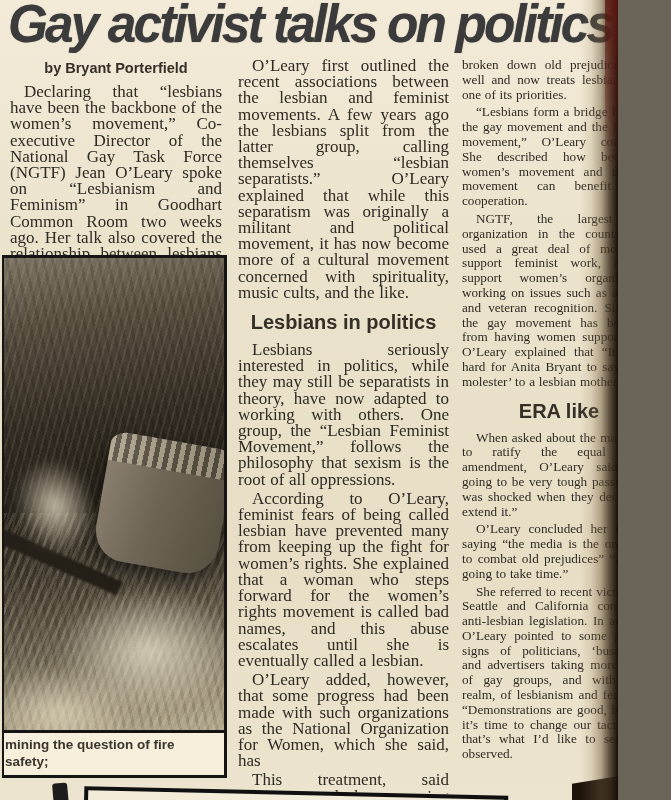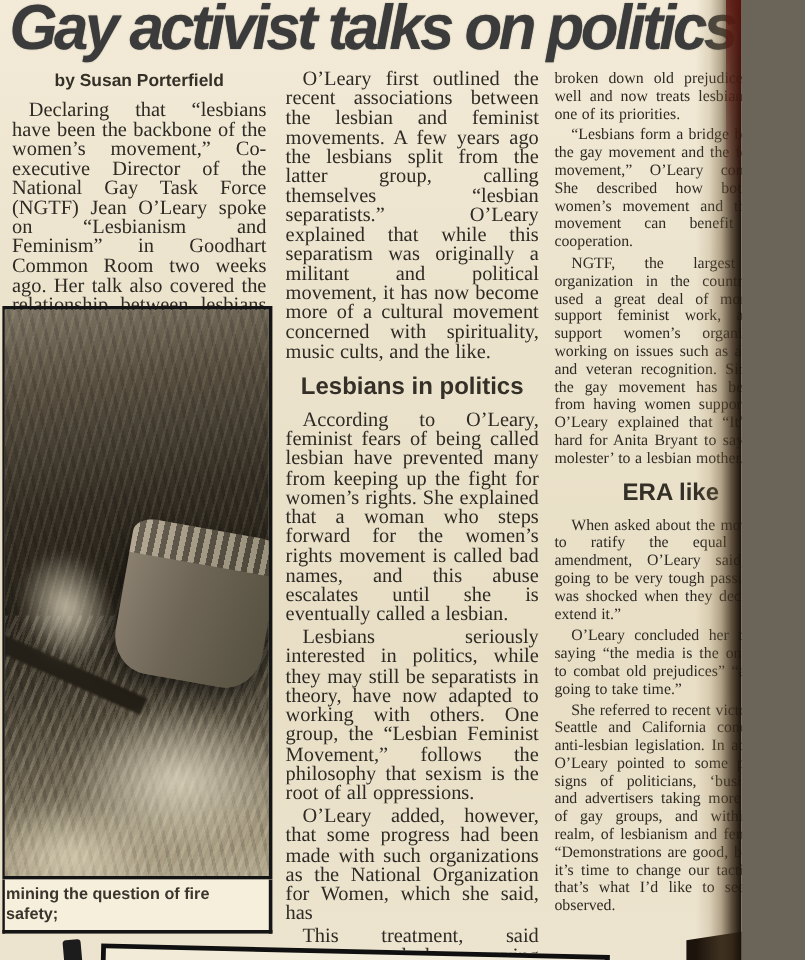--- a/index.html
+++ b/index.html
@@ -104,21 +104,21 @@
   }
 </style>
 </head>
 <body>
 
 <div class="page">
 
   <h1 class="headline">Gay activist talks on politics</h1>
 
   <div class="col col1">
-    <div class="byline">by Susan Porterfield</div>
+    <div class="byline">by Bryant Porterfield</div>
     <p class="bt">Declaring that “lesbians have been the backbone of the women’s movement,” Co-executive Director of the National Gay Task Force (NGTF) Jean O’Leary spoke on “Lesbianism and Feminism” in Goodhart Common Room two weeks ago. Her talk also covered the relationship between lesbians and the gay movement.</p>
   </div>
 
   <div class="photo-frame">
     <div class="photo-streaks"></div>
     <div class="photo-floor"></div>
     <div class="plank"></div>
     <div class="blob blob-left"></div>
     <div class="blob blob-floor"></div>
     <div class="blob blob-bottom"></div>
@@ -127,22 +127,22 @@
     </div>
   </div>
 
   <div class="caption-box">
     <div>mining the question of fire safety;</div>
   </div>
 
   <div class="col col2">
     <p class="bt">O’Leary first outlined the recent associations between the lesbian and feminist movements. A few years ago the lesbians split from the latter group, calling themselves “lesbian separatists.” O’Leary explained that while this separatism was originally a militant and political movement, it has now become more of a cultural movement concerned with spirituality, music cults, and the like.</p>
     <div class="subhead">Lesbians in politics</div>
+    <p class="bt">Lesbians seriously interested in politics, while they may still be separatists in theory, have now adapted to working with others. One group, the “Lesbian Feminist Movement,” follows the philosophy that sexism is the root of all oppressions.</p>
     <p class="bt">According to O’Leary, feminist fears of being called lesbian have prevented many from keeping up the fight for women’s rights. She explained that a woman who steps forward for the women’s rights movement is called bad names, and this abuse escalates until she is eventually called a lesbian.</p>
-    <p class="bt">Lesbians seriously interested in politics, while they may still be separatists in theory, have now adapted to working with others. One group, the “Lesbian Feminist Movement,” follows the philosophy that sexism is the root of all oppressions.</p>
     <p class="bt">O’Leary added, however, that some progress had been made with such organizations as the National Organization for Women, which she said, has</p>
     <p class="bt">This treatment, said O’Leary, sends her scurrying back home. “If we could take the stigma away from the word ‘lesbianism’ and not let it separate and divide us as a women’s movement, we could lead many coalitions and movements in terms of some very heavy changes in this country,” she remarked.</p>
   </div>
 
   <div class="col col3">
     <p class="bt noindent">broken down old prejudices very well and now treats lesbianism as one of its priorities.</p>
     <p class="bt">“Lesbians form a bridge between the gay movement and the feminist movement,” O’Leary continued. She described how both the women’s movement and the gay movement can benefit from cooperation.</p>
     <p class="bt">NGTF, the largest gay organization in the country, has used a great deal of money to support feminist work, and to support women’s organizations working on issues such as abortion and veteran recognition. Similarly, the gay movement has benefited from having women supporting it. O’Leary explained that “It’s very hard for Anita Bryant to say ‘child molester’ to a lesbian mother.”</p>
     <div class="subhead">ERA like</div>
     <p class="bt">When asked about the movement to ratify the equal rights amendment, O’Leary said, “It’s going to be very tough passing it. I was shocked when they decided to extend it.”</p>

